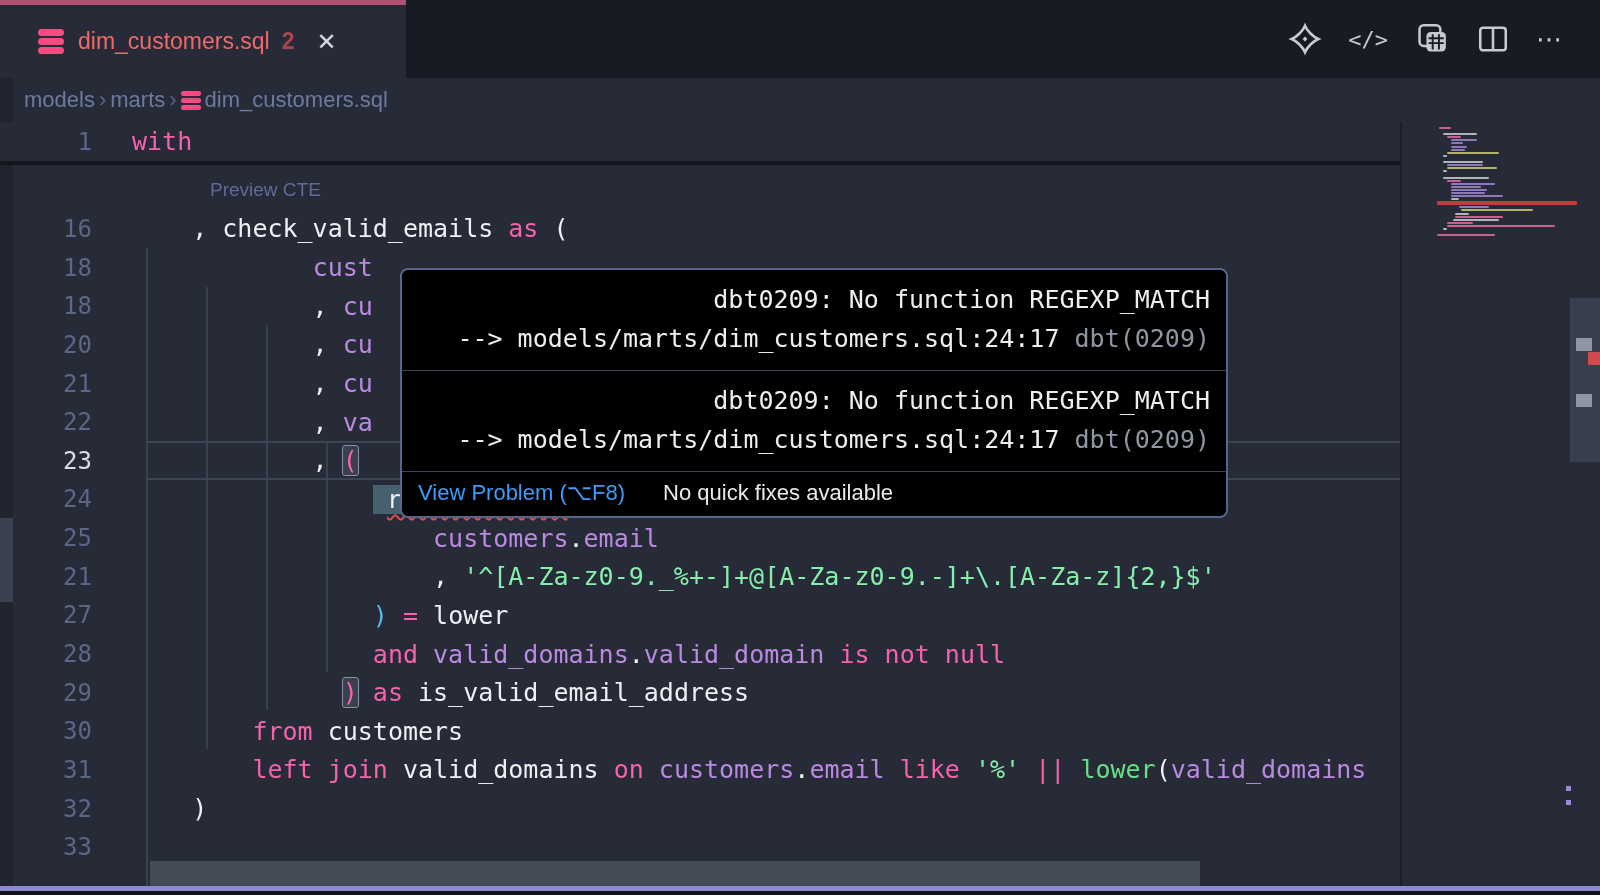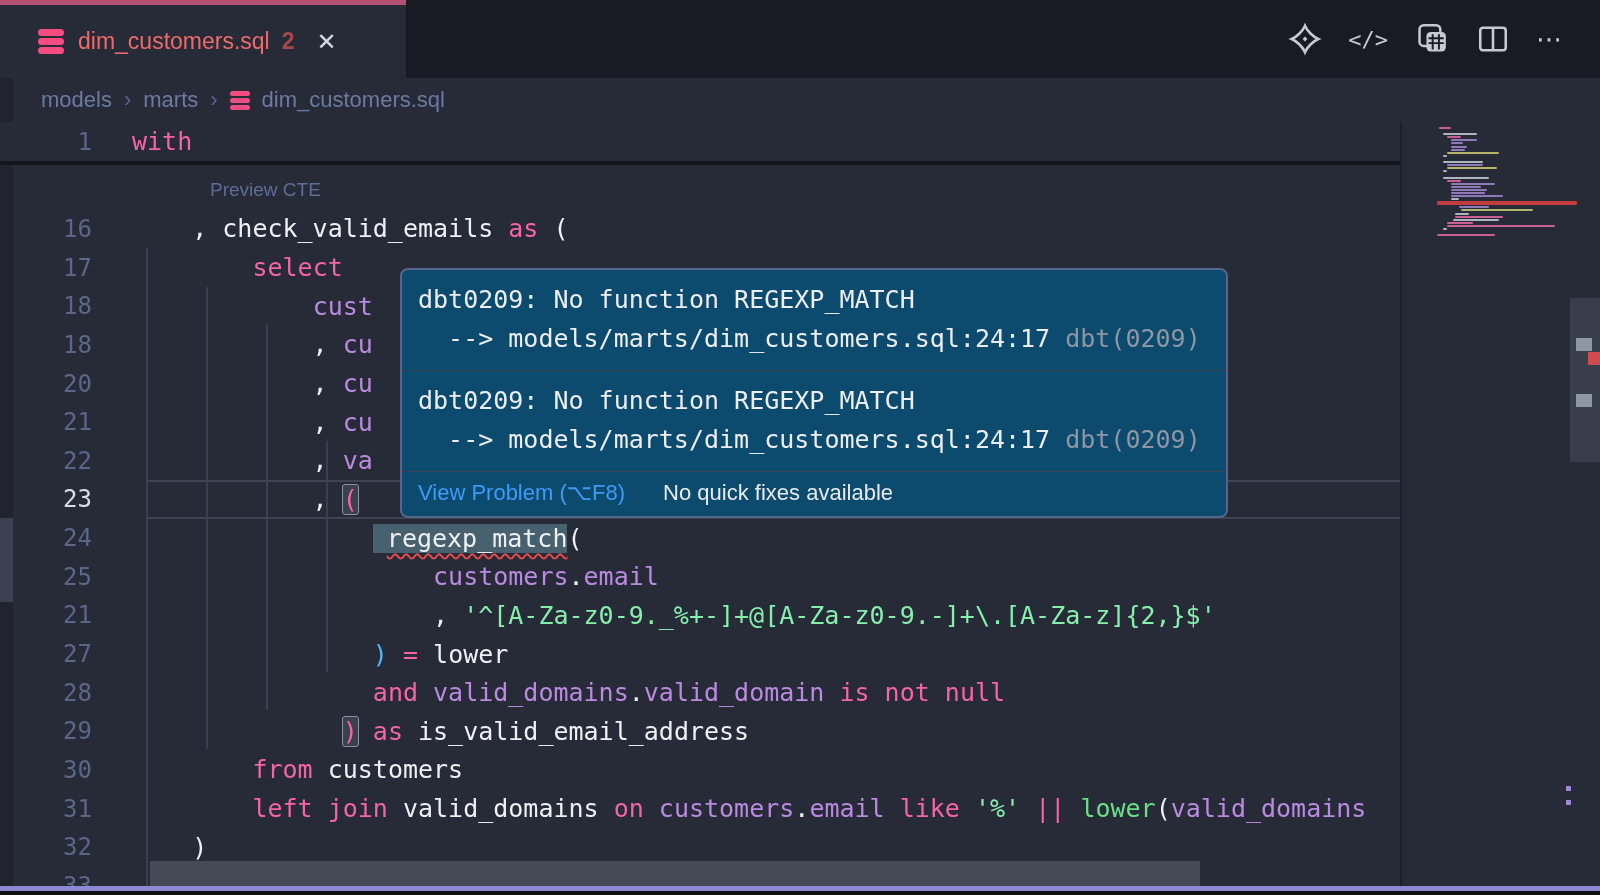--- a/index.html
+++ b/index.html
@@ -13,22 +13,22 @@
   .db-icon i{display:block;width:26px;height:7px;border-radius:4px;background:#f54d82;}
   #tab-title{color:#ee6a6a;font-size:23px;}
   #tab-badge{color:#a8474e;font-size:23px;font-weight:bold;margin-left:12px;}
   #tab-close{color:#d3d7df;font-size:24px;margin-left:22px;cursor:pointer;}
   #toolbar{position:absolute;right:36px;top:0;height:78px;display:flex;align-items:center;gap:26px;}
   .tb-icon{color:#c6cad3;display:flex;align-items:center;cursor:pointer;}
   .tb-icon svg{stroke:#c6cad3;fill:none;stroke-width:1.8;}
   .tb-code{font-family:"DejaVu Sans Mono",monospace;font-size:22px;}
   .tb-more{font-size:26px;letter-spacing:2px;}
   
-  #breadcrumb{position:absolute;left:41px;top:78px;height:44px;display:flex;align-items:center;
-      gap:12px;color:#6d7aa0;font-size:22px;}
+  #breadcrumb{position:absolute;left:24px;top:78px;height:44px;display:flex;align-items:center;
+      gap:4px;color:#6d7aa0;font-size:22px;}
   .crumb{cursor:pointer;}
   .crumb-sep{color:#59648a;font-size:22px;}
   .db-icon.small i{width:20px;height:5px;border-radius:3px;}
   .db-icon.small{gap:2px;margin:0;}
   
   #editor{position:absolute;left:0;top:132px;width:1600px;height:773px;}
   .guide{position:absolute;width:2px;background:#39404f;z-index:1;}
   #rows{position:absolute;left:0;top:39px;width:1400px;z-index:2;}
   .code-row{position:relative;height:38.65px;display:flex;align-items:center;width:1400px;}
   .gutter{width:92px;flex:0 0 92px;text-align:right;color:#5b6787;
@@ -39,22 +39,22 @@
   .code{margin-left:40px;white-space:pre;font-family:"DejaVu Sans Mono",monospace;font-size:25px;}
   .lens{margin-left:210px;color:#5e6c96;font-size:19px;font-family:"Liberation Sans",sans-serif;}
   .c-kw{color:#f563a8;} .c-id{color:#b98ae0;} .c-str{color:#86efac;}
   .c-fn{color:#69e086;} .c-cy{color:#4fb9f5;} .c-tx{color:#eef0f4;}
   .tok-box{background:#3a404d;outline:1.5px solid #8b92a1;border-radius:2px;}
   .tok-hl{background:#47626e;text-decoration:underline wavy #ee4b4d 2px;text-underline-offset:6px;padding-left:14px;}
   
   #sticky{position:absolute;left:0;top:122px;width:1400px;height:39px;background:#272b38;z-index:4;
       display:flex;align-items:center;border-bottom:4px solid #14161d;box-sizing:content-box;}
   
-  #popup{position:absolute;left:400px;top:268px;width:828px;background:#0c4a6e;z-index:6;
-      border:2px solid #55658c;border-radius:8px;box-sizing:border-box;overflow:hidden;}
+  #popup{position:absolute;left:400px;top:268px;width:828px;background:#000000;z-index:6;
+      border:2px solid #55658c;border-radius:8px;box-sizing:border-box;overflow:hidden;text-align:right;}
   .problem-entry{padding:10px 16px 12px;border-bottom:1px solid #3a4254;}
   .problem-title,.problem-loc{font-family:"DejaVu Sans Mono",monospace;font-size:25px;
       line-height:39px;color:#eceef1;white-space:pre;}
   .problem-src{color:#8f96a3;margin-left:0px;}
   #popup-footer{display:flex;align-items:center;padding:8px 16px 10px;}
   #view-problem{color:#3f9bf8;font-size:22px;cursor:pointer;}
   #no-fixes{color:#e8eaee;font-size:22px;margin-left:38px;}
   
   #minimap-border{position:absolute;left:1400px;top:122px;width:2px;height:765px;background:#1d2029;z-index:3;}
   #minimap{position:absolute;left:1437px;top:127px;width:133px;z-index:3;}
@@ -128,24 +128,20 @@
     <div class="guide" style="left:206px;top:155px;height:462px"></div>
     <div class="guide" style="left:266px;top:193px;height:385px"></div>
     <div class="guide" style="left:326px;top:309px;height:231px"></div>
     <div id="rows">
         <div class="code-row">
           <span class="lens">Preview CTE</span>
         </div>
         <div class="code-row">
           <span class="gutter">16</span>
           <span class="code"><span class="c-tx">    , check_valid_emails </span><span class="c-kw">as</span><span class="c-tx"> (</span></span>
-        </div>
-        <div class="code-row">
-          <span class="gutter">17</span>
-          <span class="code"><span class="c-tx">        </span><span class="c-kw">select</span></span>
         </div>
         <div class="code-row">
           <span class="gutter">18</span>
           <span class="code"><span class="c-tx">            </span><span class="c-id">cust</span></span>
         </div>
         <div class="code-row">
           <span class="gutter">18</span>
           <span class="code"><span class="c-tx">            , </span><span class="c-id">cu</span></span>
         </div>
         <div class="code-row">

